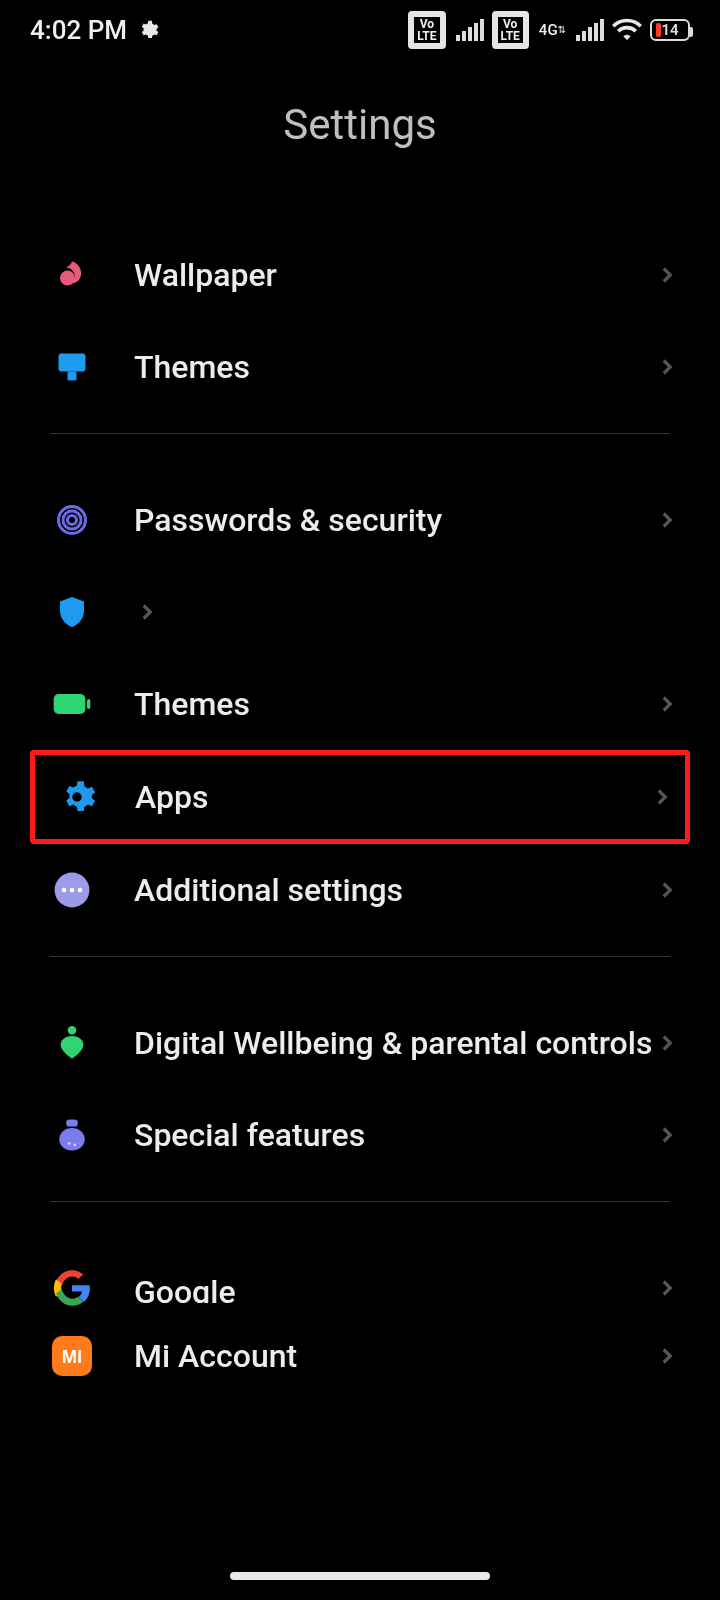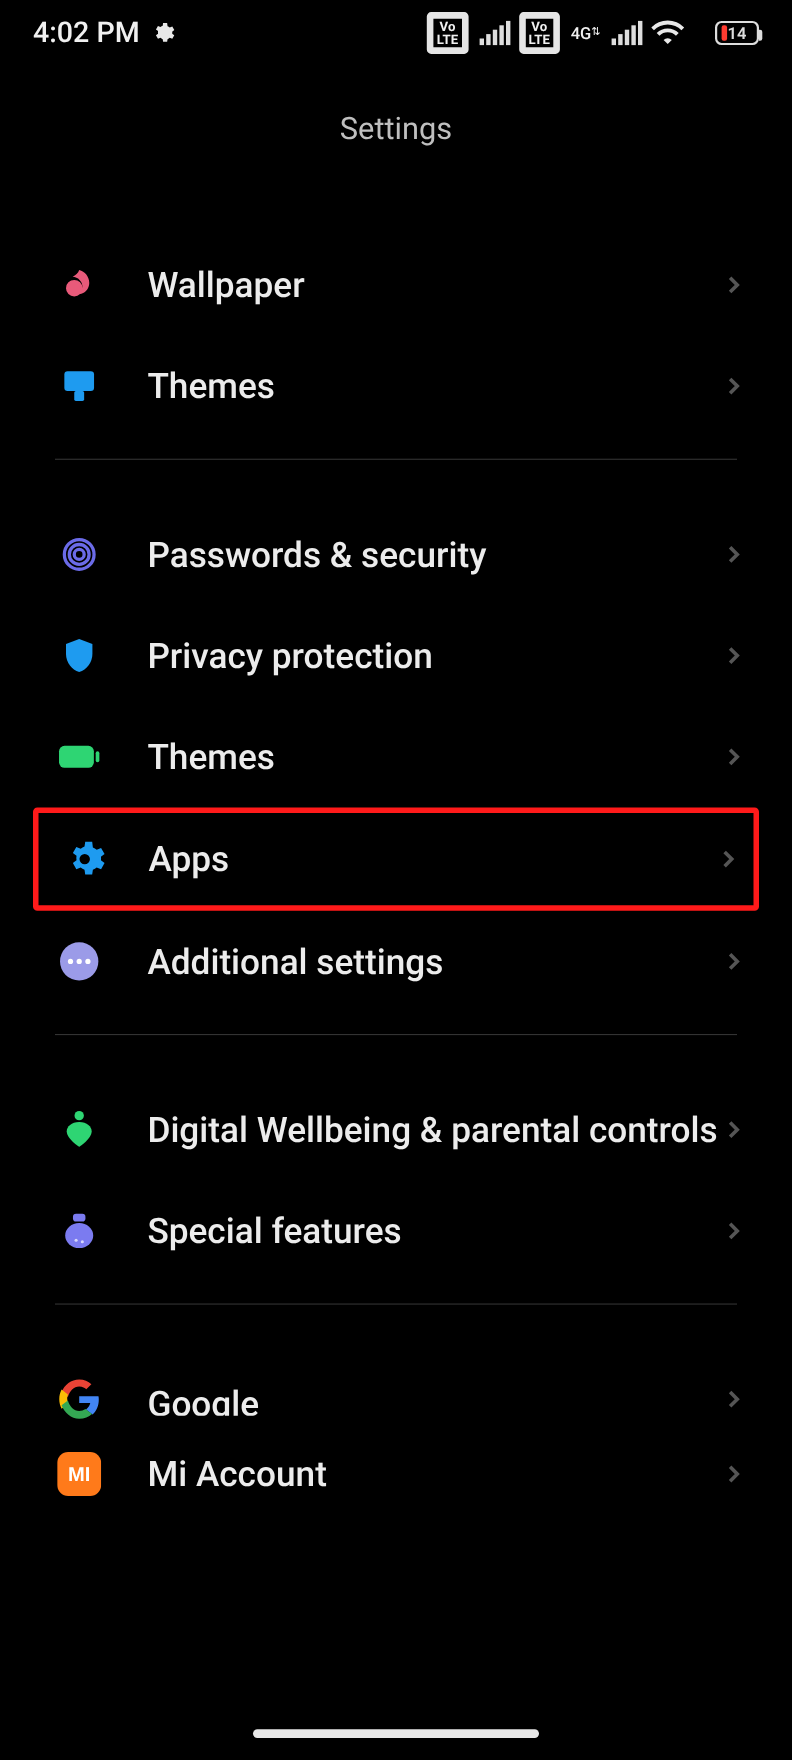--- a/index.html
+++ b/index.html
@@ -26,31 +26,31 @@
     .signal { display: flex; align-items: flex-end; gap: 2px; margin-left:2px; }
     .signal span { width: 4px; background:#ddd; display:inline-block; }
     .signal span:nth-child(1){height:6px} .signal span:nth-child(2){height:10px}
     .signal span:nth-child(3){height:14px} .signal span:nth-child(4){height:18px}
     .signal span:nth-child(5){height:22px}
     .net-label { font-size: 15px; line-height: 14px; margin-left:2px; display:flex; flex-direction:row; align-items:center;}
     .wifi-icon { width: 30px; height: 30px; }
     .battery-wrap { display:flex; align-items:center; }
     .battery {
       width: 40px; height: 22px; border: 2px solid #ddd; border-radius: 6px;
-      position: relative; display:flex; align-items:center; padding:0 4px;margin-left:20px;
+      position: relative; display:flex; align-items:center; padding:0 4px;
     }
     .battery::after{
       content:""; position:absolute; right:-5px; top:6px; width:3px; height:10px;
       background:#ddd; border-radius:0 2px 2px 0;
     }
     .battery-level{ width:5px; height:14px; background:#ff3b30; border-radius:2px;}
     .battery-text{ position:absolute; left:0; right:0; text-align:center; font-size:15px; font-weight:600; color:#ddd;}
 
     
-    .page-title { text-align:center; font-size:28px; color:#bfbfbf; margin-top:40px; font-weight:400;}
+    .page-title { text-align:center; font-size:42px; color:#bfbfbf; margin-top:40px; font-weight:400;}
 
     
     .list { margin-top: 80px; }
     .group-divider { height:1px; background:#333; margin: 20px 50px 40px 50px; }
     .row {
       display:flex; align-items:center; padding: 24px 40px 24px 50px;
       position:relative;
     }
     .row .icon-slot{
       width:44px; height:44px; display:flex; align-items:center; justify-content:center;
@@ -159,21 +159,20 @@
       </svg>
   </div>
 
   <div class="row">
     <span class="icon-slot">
       <svg width="36" height="36" viewBox="0 0 24 24" fill="#1e9bf0">
           <path d="M12 2l8 3v6c0 5-3.4 9.6-8 11-4.6-1.4-8-6-8-11V5l8-3z"></path>
           <path d="M12 6v12" stroke="#000" stroke-width="1" opacity="0"></path>
         </svg>
     </span>
-    <span class="label">Privacy protection</span>
     <svg class="chevron" viewBox="0 0 24 24" fill="none" stroke="#555" stroke-width="3">
         <path d="M9 6l6 6-6 6"></path>
       </svg>
   </div>
 
   <div class="row">
     <span class="icon-slot">
       <svg width="40" height="28" viewBox="0 0 24 14" fill="#2ed573">
           <rect x="1" y="1" width="19" height="12" rx="3"></rect>
           <rect x="21" y="4" width="2" height="6" rx="1"></rect>

